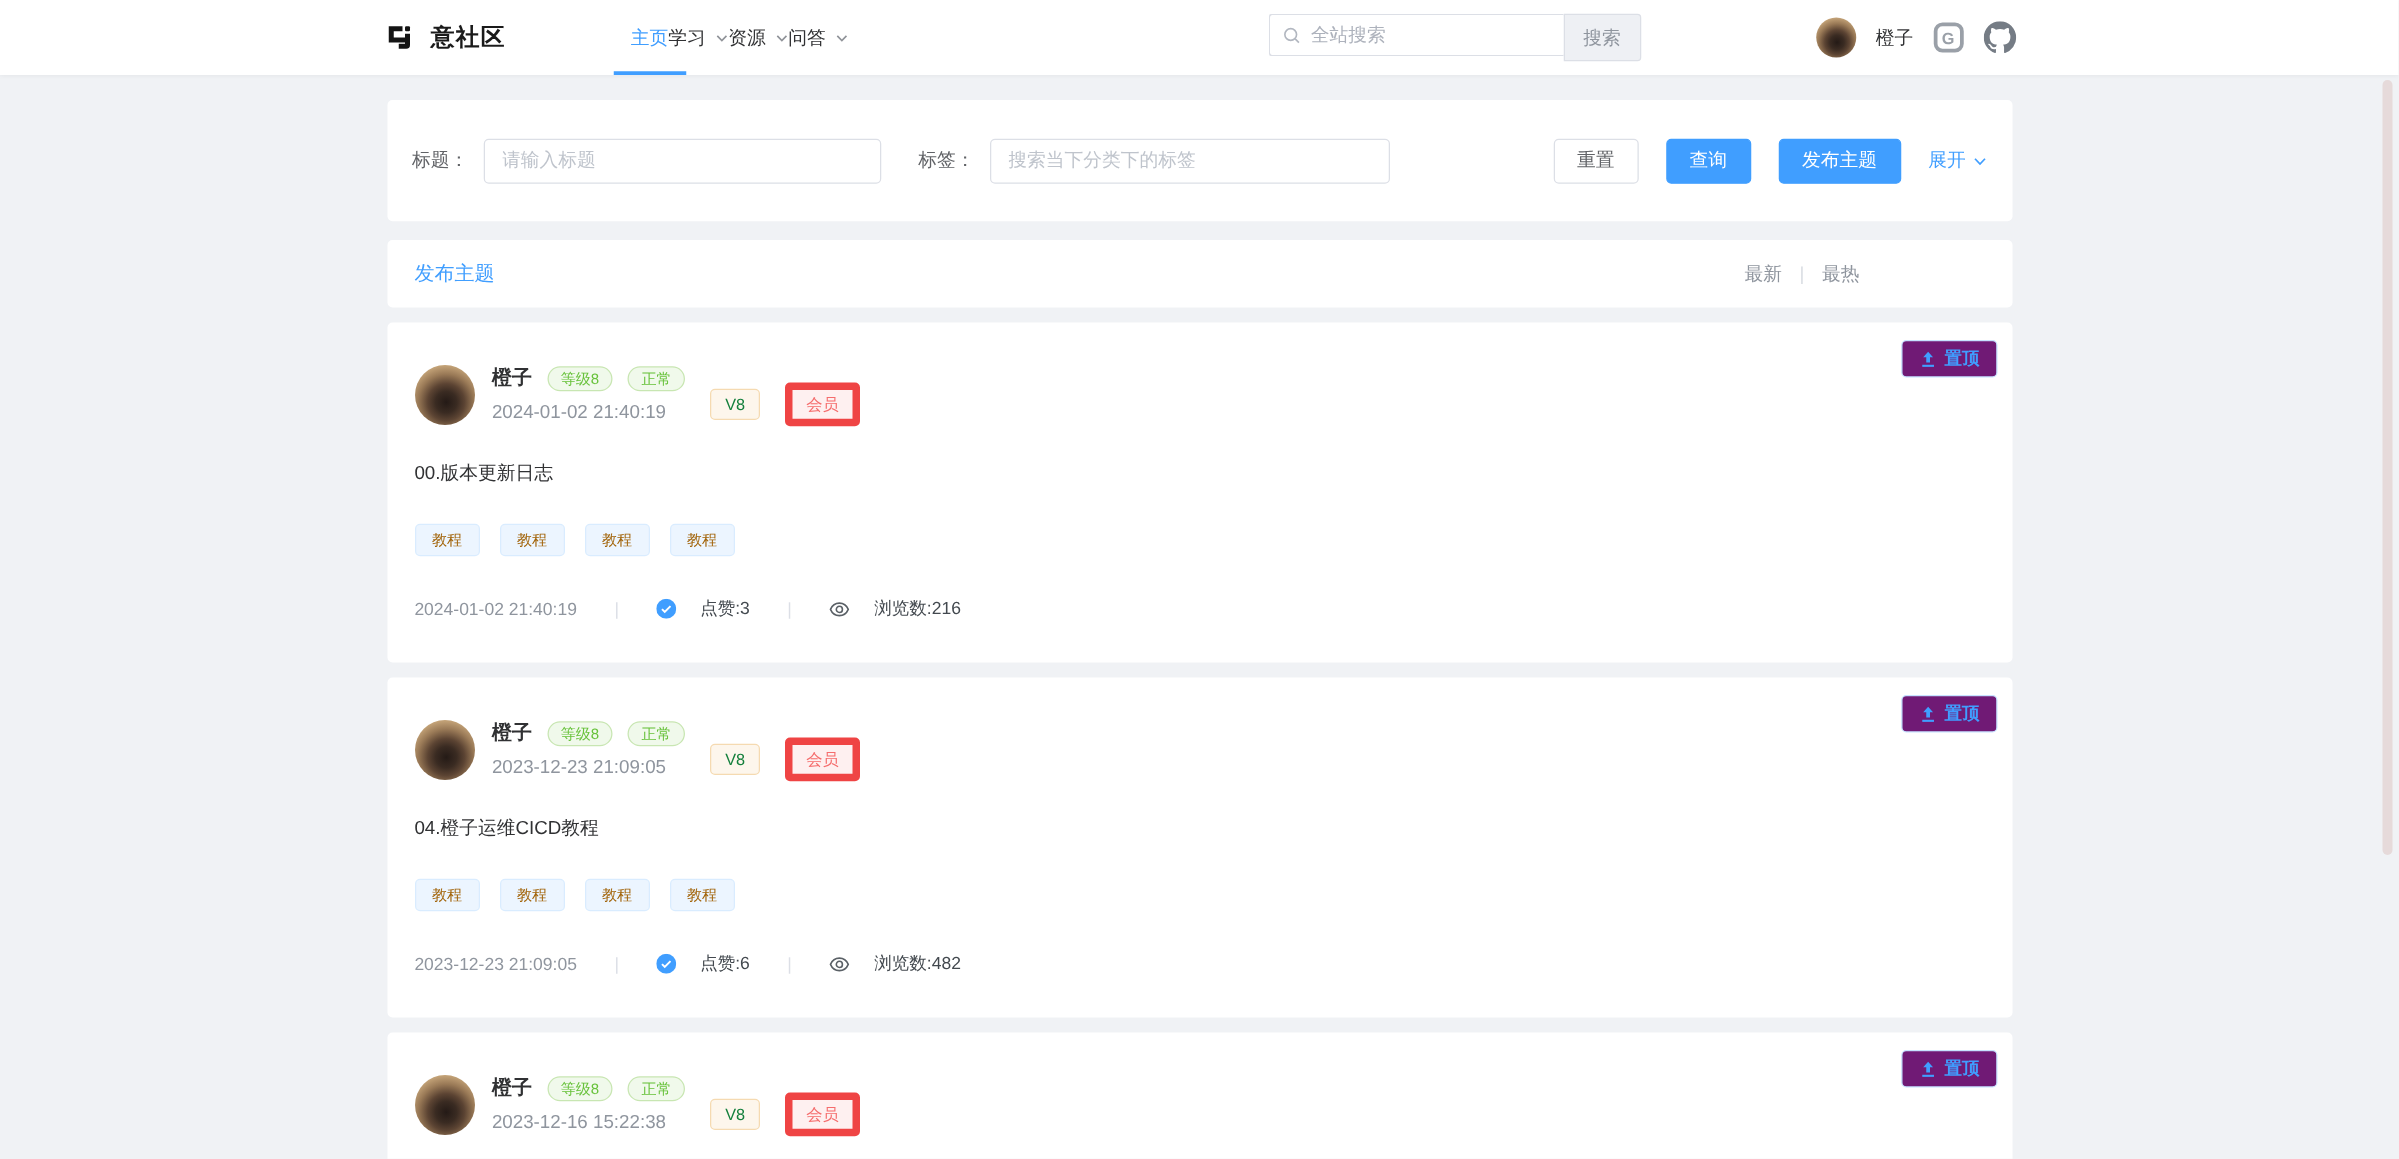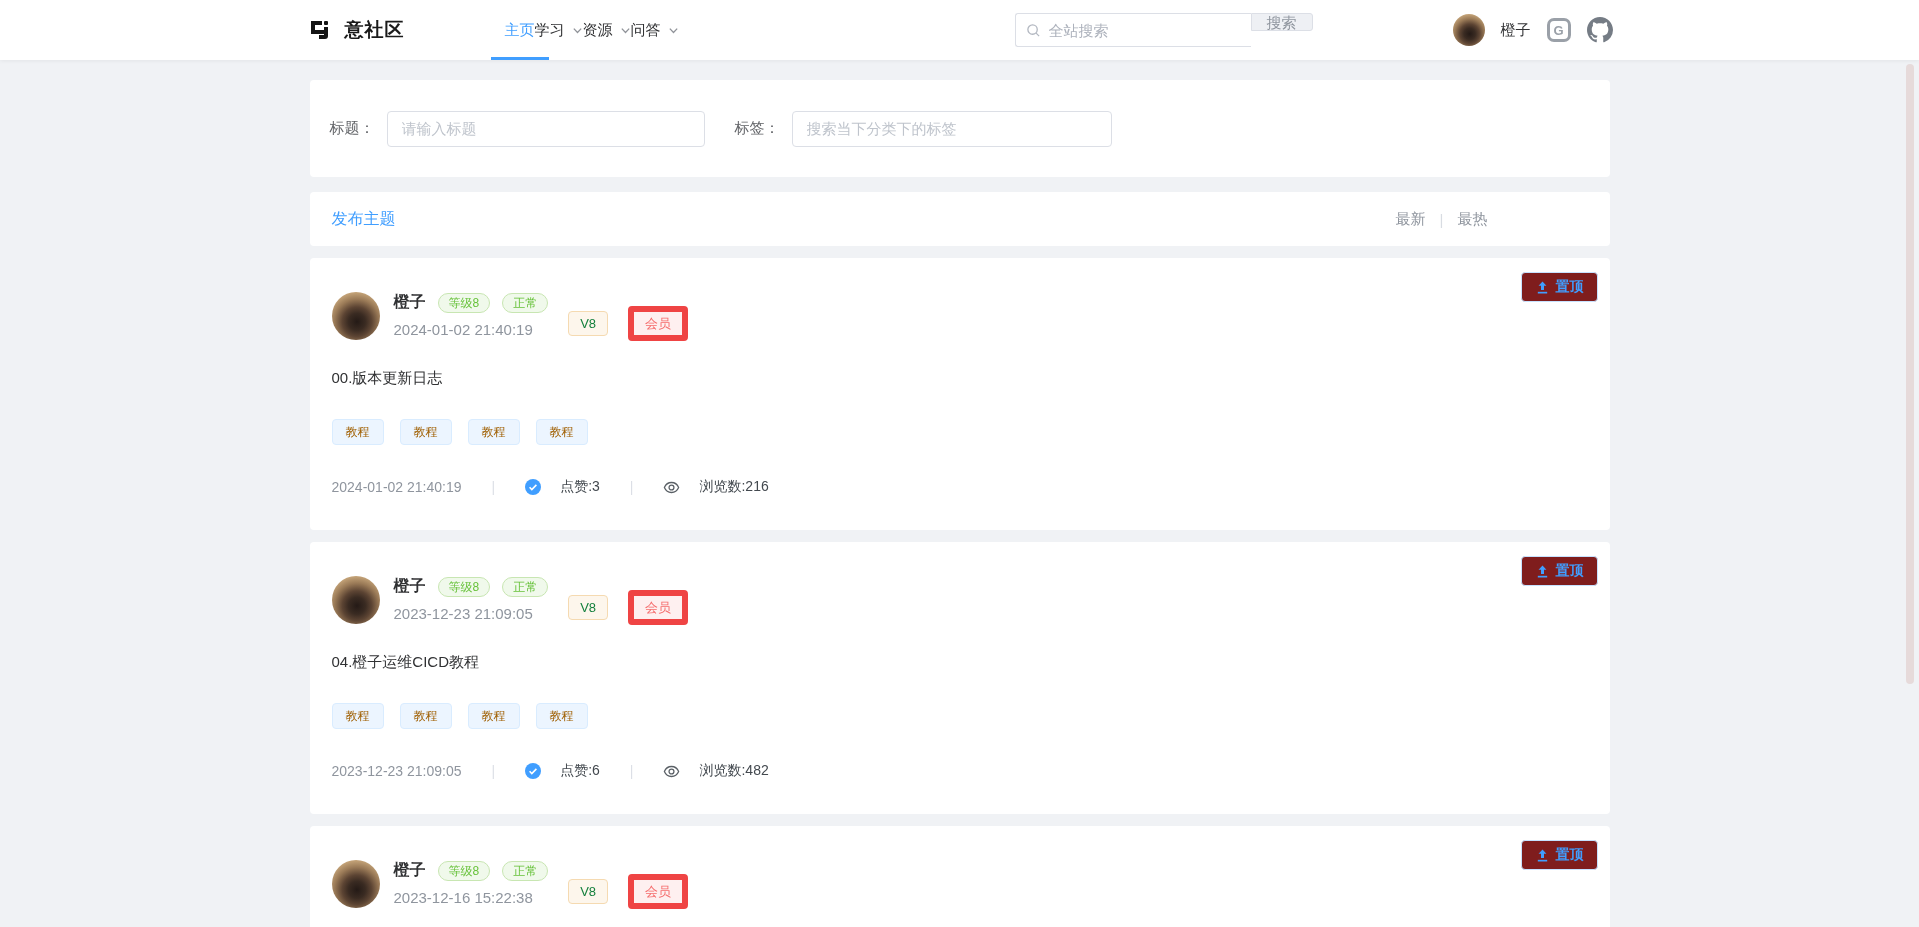--- a/index.html
+++ b/index.html
@@ -35,21 +35,21 @@
     display:flex; align-items:center; width:236px; height:34px;
     border:1px solid #dcdfe6; border-right:none; border-radius:3px 0 0 3px;
     background:#fff; padding:0 10px; gap:8px;
   }
   .search-input-wrap input {
     border:none; outline:none; width:100%; font-size:15px; color:#303133;
     font-family:inherit; background:transparent;
   }
   .search-input-wrap input::placeholder { color:#adb2bc; }
   .search-btn {
-    width:62px; height:18px; background:#eef0f4; border:1px solid #dcdfe6;
+    width:62px; height:38px; background:#eef0f4; border:1px solid #dcdfe6;
     border-radius:0 3px 3px 0; color:#8f959e; font-size:15px; cursor:pointer;
     font-family:inherit;
   }
   .user-group { display:flex; align-items:center; gap:16px; margin-left:140px; }
   .avatar {
     border-radius:50%; cursor:pointer; flex:none;
     background:
       radial-gradient(circle at 52% 62%, #241a16 0%, #3a2b22 22%, #5c4433 38%, #9a7a57 58%, #c9a87c 78%, #b79a72 100%);
   }
   .avatar-sm { width:32px; height:32px; }
@@ -104,21 +104,21 @@
   .sort-divider { color:#d8dce2; }
 
   
   .post-card {
     margin-top:12px; position:relative; padding:34px 22px 26px 22px;
     min-height:272px;
   }
   .pin-btn {
     position:absolute; top:14px; right:12px;
     display:flex; align-items:center; gap:6px;
-    background:#7f1d1d; border:1px solid #c6e2ff; border-radius:4px;
+    background:#701a75; border:1px solid #c6e2ff; border-radius:4px;
     color:#409eff; font-size:14px; font-weight:bold;
     padding:5px 13px; cursor:pointer; font-family:inherit;
   }
   .post-header { display:flex; }
   .avatar-lg { width:48px; height:48px; }
   .author-block { margin-left:14px; }
   .author-line { display:flex; align-items:center; gap:12px; }
   .author-name { font-size:16px; font-weight:bold; color:#303133; cursor:pointer; }
   .pill {
     font-size:12px; padding:3px 10px; border-radius:11px; line-height:1;
@@ -220,20 +220,33 @@
   </div>
 </div>
 
 <div class="container">
 
   <div class="panel filter-panel">
     <span class="filter-label">标题：</span>
     <input class="filter-input input-title" placeholder="请输入标题" style="">
     <span class="filter-label">标签：</span>
     <input class="filter-input input-tag" placeholder="搜索当下分类下的标签" style="">
+    <div class="filter-actions">
+      <button class="btn btn-plain">重置</button>
+      <button class="btn btn-primary">查询</button>
+      <button class="btn btn-primary">发布主题</button>
+      <div class="expand-toggle">
+        <span>展开</span>
+        <span style="display:flex;">
+          <svg width="12" height="12" viewBox="0 0 12 12">
+              <path d="M2 4l4 4.2L10 4" fill="none" stroke="#409eff" stroke-width="1.4"></path>
+            </svg>
+        </span>
+      </div>
+    </div>
   </div>
 
   <div class="panel list-header">
     <span class="all-articles">发布主题</span>
     <div class="sort-group">
       <span class="sort-link">最新</span>
       <span class="sort-divider">|</span>
       <span class="sort-link">最热</span>
     </div>
   </div>

